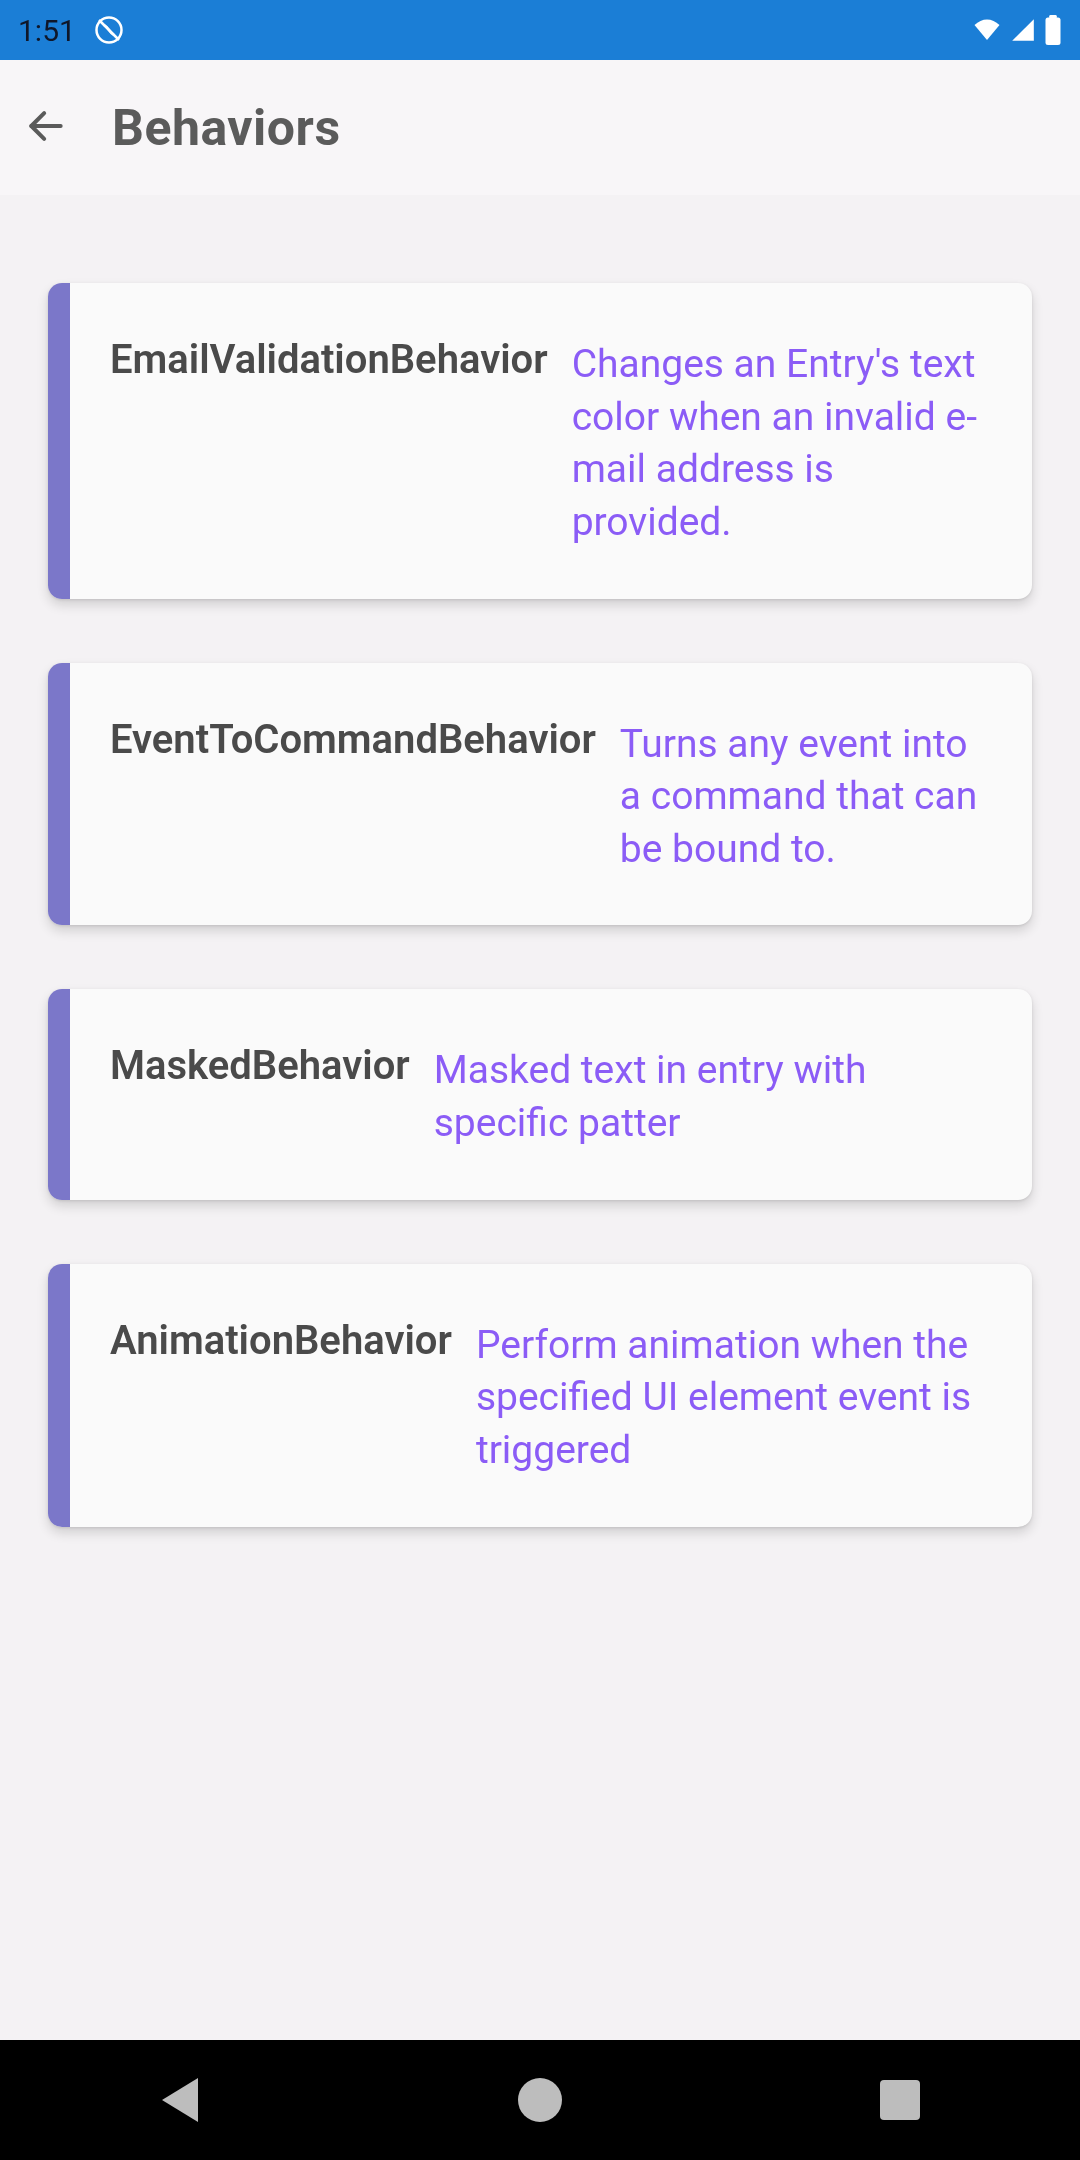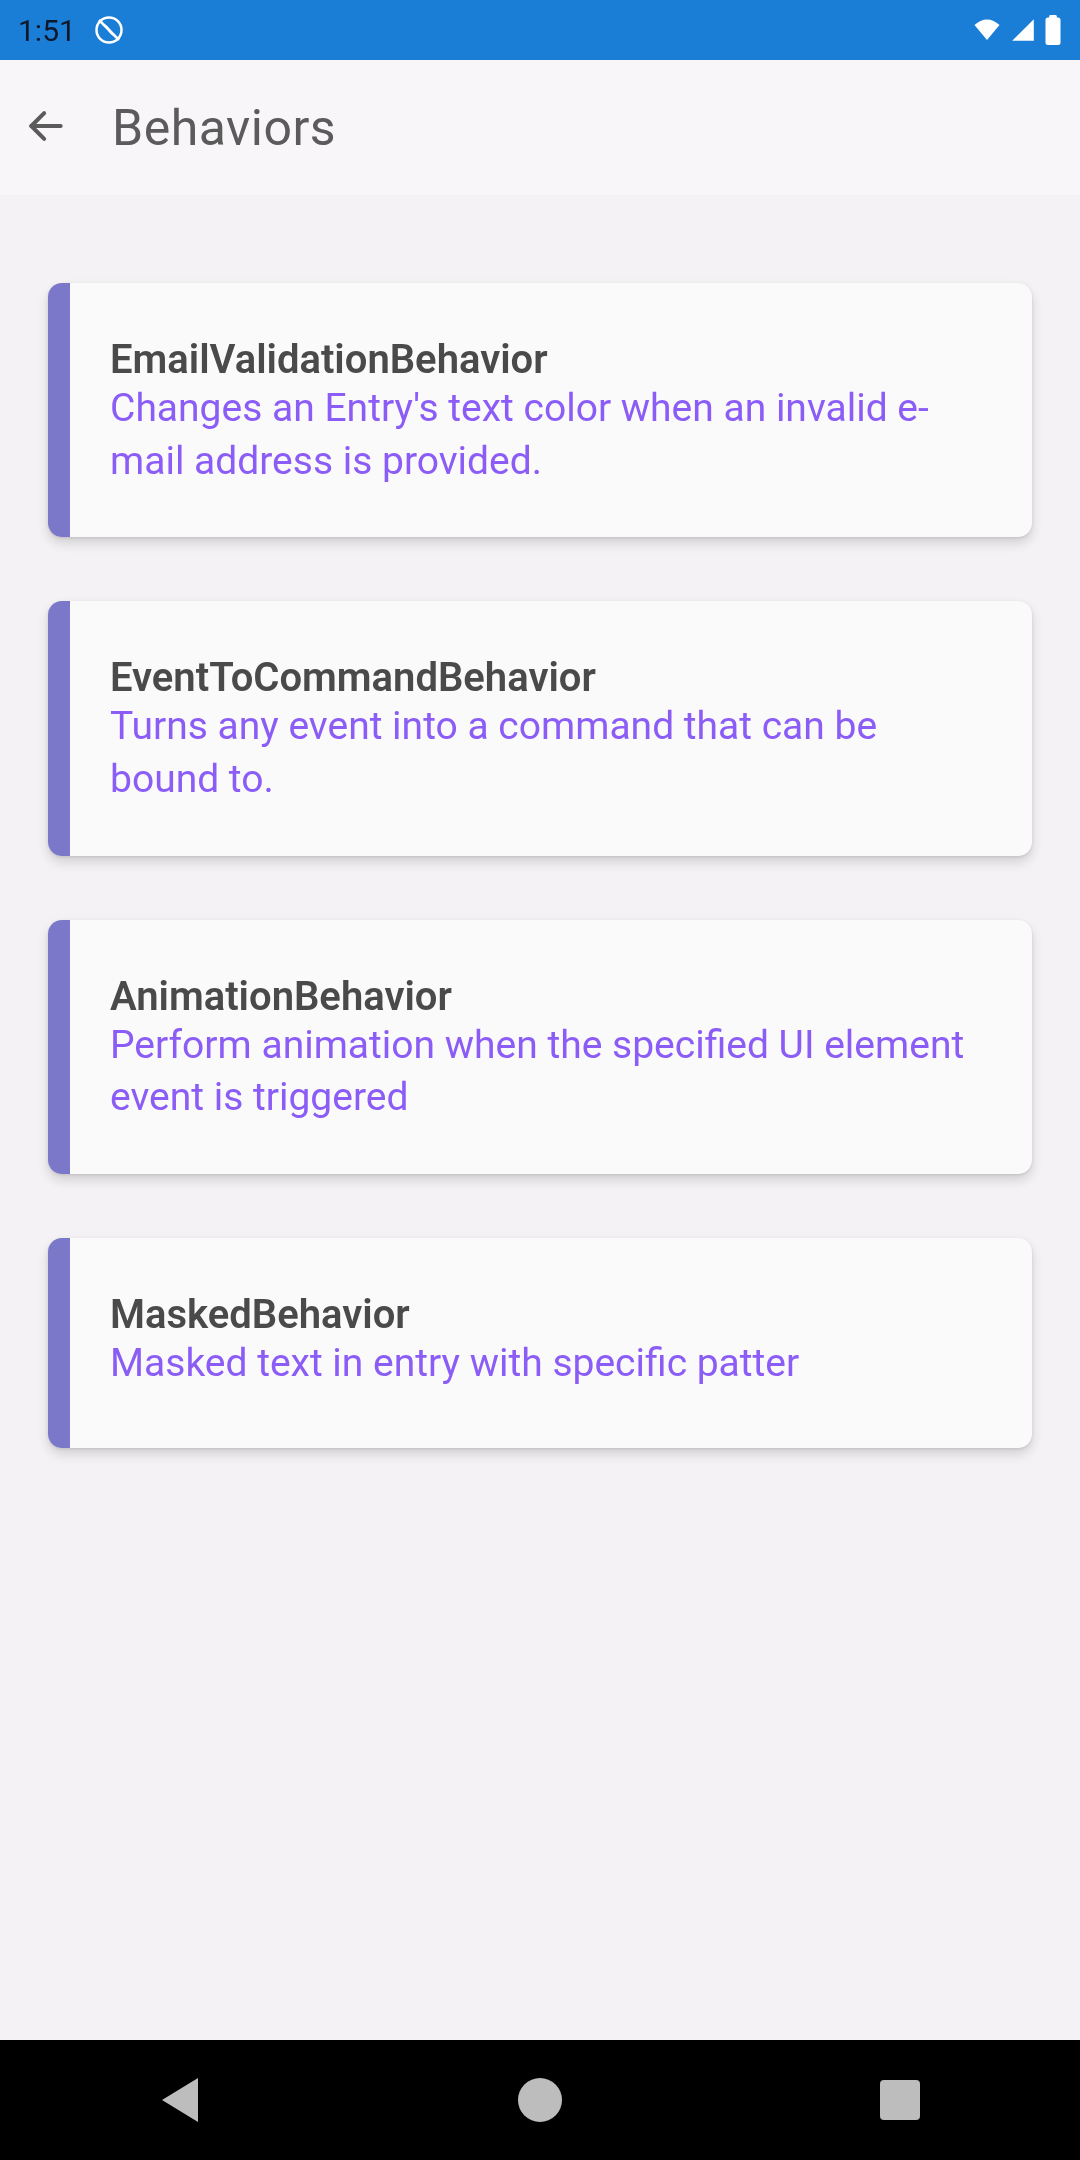--- a/index.html
+++ b/index.html
@@ -6,27 +6,27 @@
   html, body { width: 1080px; height: 2160px; font-family: Roboto, "Segoe UI", Arial, sans-serif; background: #f4f2f4; overflow: hidden; }
   .screen { width: 1080px; height: 2160px; display: flex; flex-direction: column; background: #f4f2f4; }
 
   .statusbar { height: 60px; background: #1b7ed6; color: #0f172a; display: flex; align-items: center; justify-content: space-between; padding: 0 18px; font-size: 30px; }
   .statusbar .left { display: flex; align-items: center; gap: 18px; }
   .statusbar .right { display: flex; align-items: center; gap: 8px; }
   .status-icon { display: inline-flex; align-items: center; justify-content: center; }
 
   .appbar { height: 135px; background: #f8f6f8; display: flex; align-items: center; padding: 0 20px; gap: 40px; }
   .back-btn { width: 52px; height: 52px; display: flex; align-items: center; justify-content: center; background: transparent; border: none; cursor: pointer; }
-  .page-title { font-size: 50px; font-weight: 400; color: #5b5b5b; letter-spacing: 0.5px; }
+  .page-title { font-size: 50px; font-weight: 700; color: #5b5b5b; letter-spacing: 0.5px; }
 
   .content { flex: 1; padding: 88px 48px 0 48px; display: flex; flex-direction: column; gap: 64px; }
 
   .card { background: #fafafa; border-radius: 14px; box-shadow: 0 6px 12px rgba(0,0,0,0.14), 0 1px 3px rgba(0,0,0,0.1); display: flex; overflow: hidden; cursor: pointer; min-height: 210px; }
   .card-accent { width: 22px; background: #7b77c9; flex-shrink: 0; }
-  .card-body { padding: 55px 40px 50px 40px; display: flex; flex-direction: column; gap: 0; }
+  .card-body { padding: 55px 40px 50px 40px; display: flex; gap: 24px; }
   .card-title { font-size: 40px; font-weight: 600; color: #4a4a4a; line-height: 1.1; }
   .card-desc { font-size: 39px; color: #8b5cf6; line-height: 1.35; }
 
   .navbar { height: 120px; background: #000; display: flex; align-items: center; justify-content: space-around; }
   .nav-btn { width: 80px; height: 80px; display: flex; align-items: center; justify-content: center; background: transparent; border: none; }
   .nav-triangle { width: 0; height: 0; border-top: 22px solid transparent; border-bottom: 22px solid transparent; border-right: 36px solid #bdbdbd; }
   .nav-circle { width: 44px; height: 44px; background: #bdbdbd; border-radius: 50%; }
   .nav-square { width: 40px; height: 40px; background: #bdbdbd; border-radius: 4px; }
 </style>
 </head>
@@ -92,30 +92,30 @@
       <div class="card-body">
         <div class="card-title">EventToCommandBehavior</div>
         <div class="card-desc">Turns any event into a command that can be bound to.</div>
       </div>
     </div>
 
 
     <div class="card">
       <div class="card-accent"></div>
       <div class="card-body">
-        <div class="card-title">AnimationBehavior</div>
-        <div class="card-desc">Perform animation when the specified UI element event is triggered</div>
+        <div class="card-title">MaskedBehavior</div>
+        <div class="card-desc">Masked text in entry with specific patter</div>
       </div>
     </div>
 
     <div class="card">
       <div class="card-accent"></div>
       <div class="card-body">
-        <div class="card-title">MaskedBehavior</div>
-        <div class="card-desc">Masked text in entry with specific patter</div>
+        <div class="card-title">AnimationBehavior</div>
+        <div class="card-desc">Perform animation when the specified UI element event is triggered</div>
       </div>
     </div>
 
   </div>
 
   <div class="navbar">
     <button class="nav-btn">
       <span class="nav-triangle"></span>
     </button>
     <button class="nav-btn">

